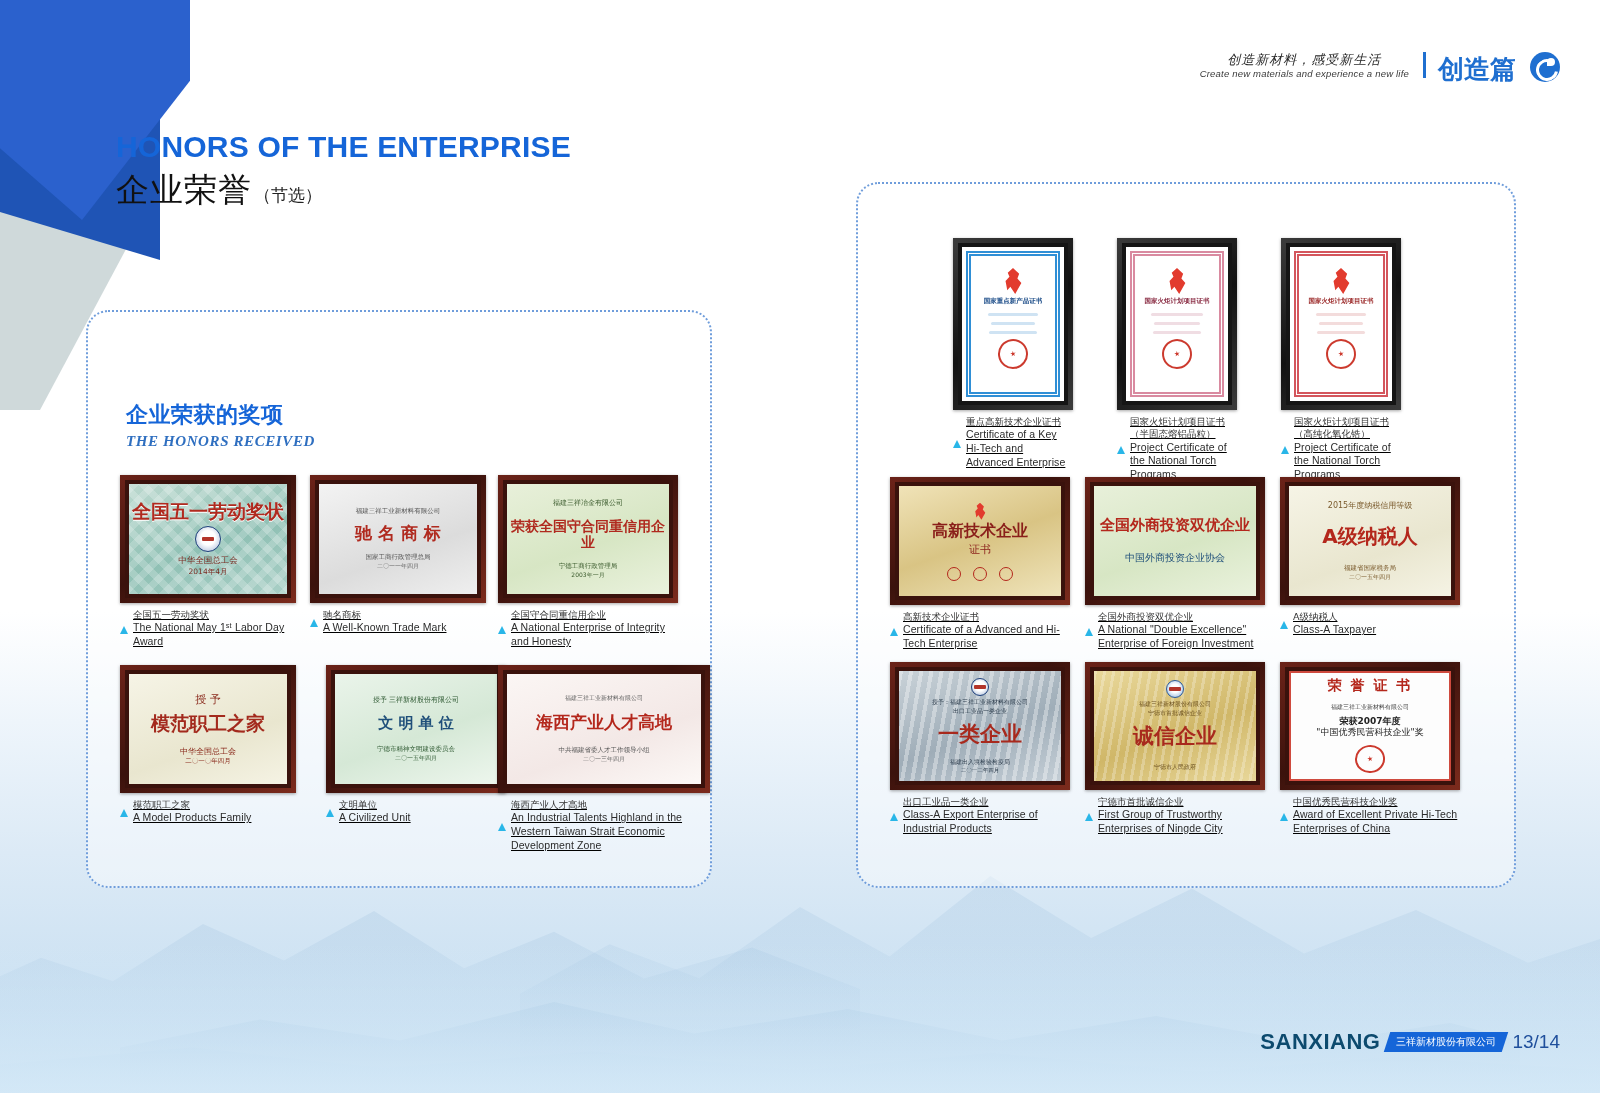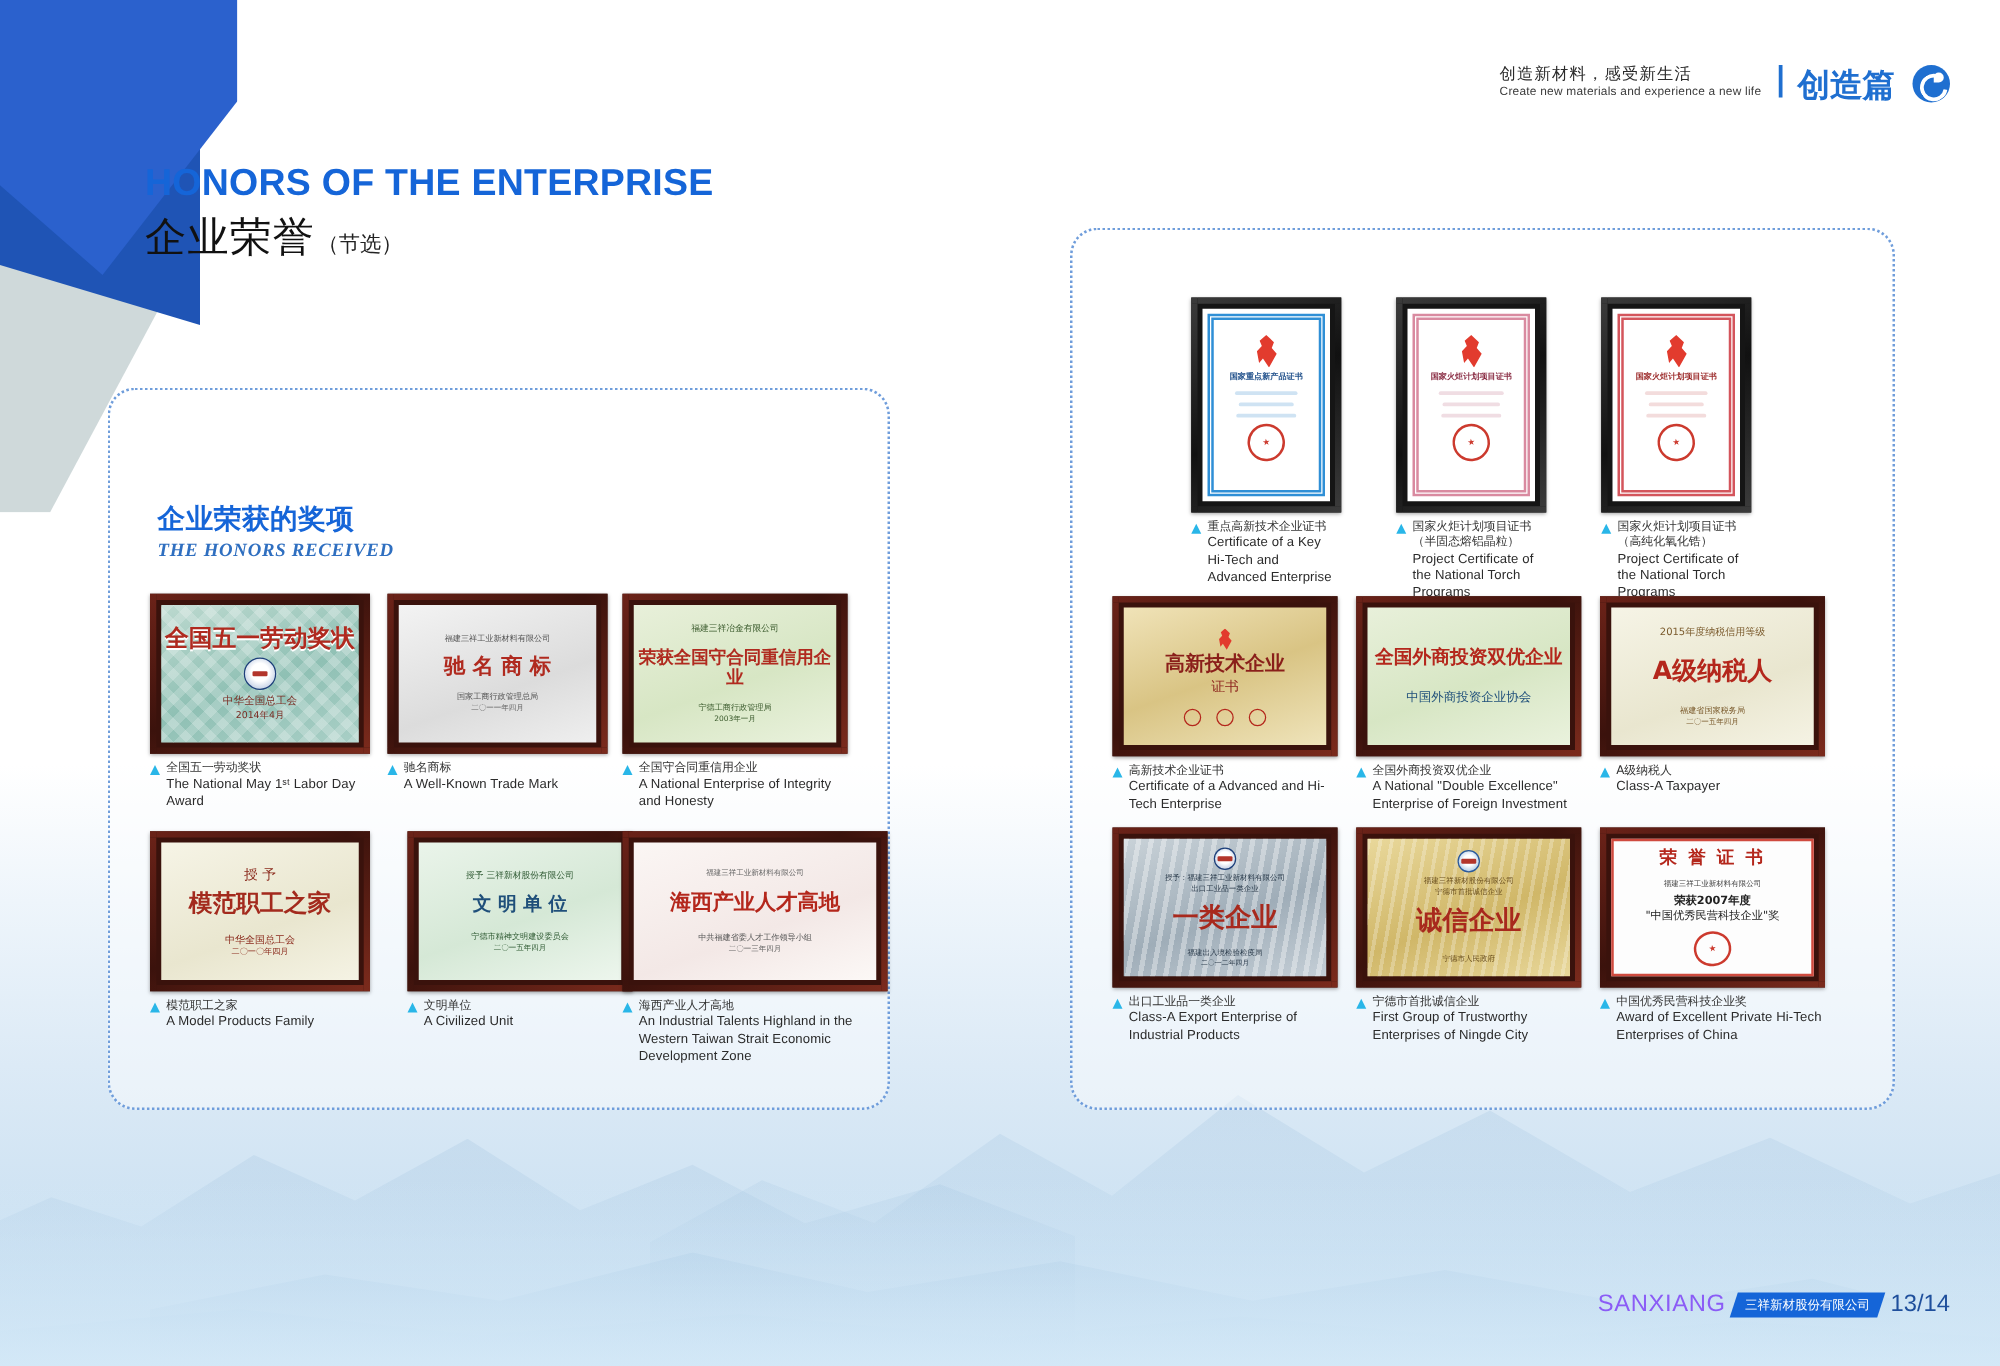--- a/index.html
+++ b/index.html
@@ -65,21 +65,21 @@
     position: absolute; left: -110px; top: -70px; width: 300px; height: 290px;
     background: #2b61cd;
     clip-path: polygon(30% 0%, 100% 0%, 100% 52%, 64% 100%, 0% 42%);
   }
 
   
   .header {
     position: absolute; right: 40px; top: 52px;
     display: flex; align-items: flex-end; gap: 8px;
   }
-  .hdr-slogan { text-align: left; line-height: 1.25; }
+  .hdr-slogan { text-align: center; line-height: 1.25; font-style: italic; }
   .hdr-cn {
     font-size: 13px; color: #2a2a2a; letter-spacing: 1px;
     font-family: "DejaVu Sans", sans-serif;
   }
   .hdr-en {
     font-size: 9.5px; color: #3a3a3a; letter-spacing: .2px;
     font-family: "Liberation Sans", sans-serif;
   }
   .hdr-bar {
     width: 3px; height: 26px; background: #1f6fd0; margin: 0 4px 2px 6px;
@@ -148,21 +148,21 @@
     padding: 4px;
     box-shadow: 0 1px 3px rgba(0,0,0,.35);
     overflow: hidden;
   }
   .plate {
     width: 100%; height: 100%;
     position: relative;
     display: flex; flex-direction: column; align-items: center; justify-content: center;
     overflow: hidden;
   }
-  .cap { margin-top: 6px; display: flex; gap: 5px; align-items: flex-start; }
+  .cap { margin-top: 6px; display: flex; gap: 5px; align-items: center; text-decoration: underline; }
   .tri {
     width: 0; height: 0; margin-top: 3px; flex: 0 0 auto;
     border-left: 4.5px solid transparent;
     border-right: 4.5px solid transparent;
     border-bottom: 8px solid #29b6e8;
   }
   .cap-text { line-height: 1.3; }
   .cap-cn {
     font-size: 9.5px; color: #333; font-family: "DejaVu Sans", sans-serif;
     white-space: nowrap;
@@ -257,21 +257,21 @@
     clip-path: polygon(50% 0%, 78% 22%, 70% 40%, 88% 58%, 60% 100%, 38% 72%, 24% 86%, 16% 50%, 34% 34%, 26% 18%);
   }
   .vline { height: 3px; border-radius: 2px; margin: 3px 0; }
 
   
   .footer {
     position: absolute; right: 40px; bottom: 38px;
     display: flex; align-items: center; gap: 7px;
   }
   .f-brand {
-    font-size: 19px; font-weight: normal; color: #8b5cf6;
+    font-size: 22px; font-weight: bold; color: #0c4a6e;
     font-family: "Liberation Sans", sans-serif; letter-spacing: .5px;
   }
   .f-chip {
     background: #1565d8; color: #fff; font-size: 10px;
     padding: 3px 9px; transform: skewX(-18deg);
     font-family: "DejaVu Sans", sans-serif;
   }
   .f-chip span { display: inline-block; transform: skewX(18deg); }
   .f-page {
     font-size: 19px; color: #1f4f9c; font-family: "Liberation Sans", sans-serif;

